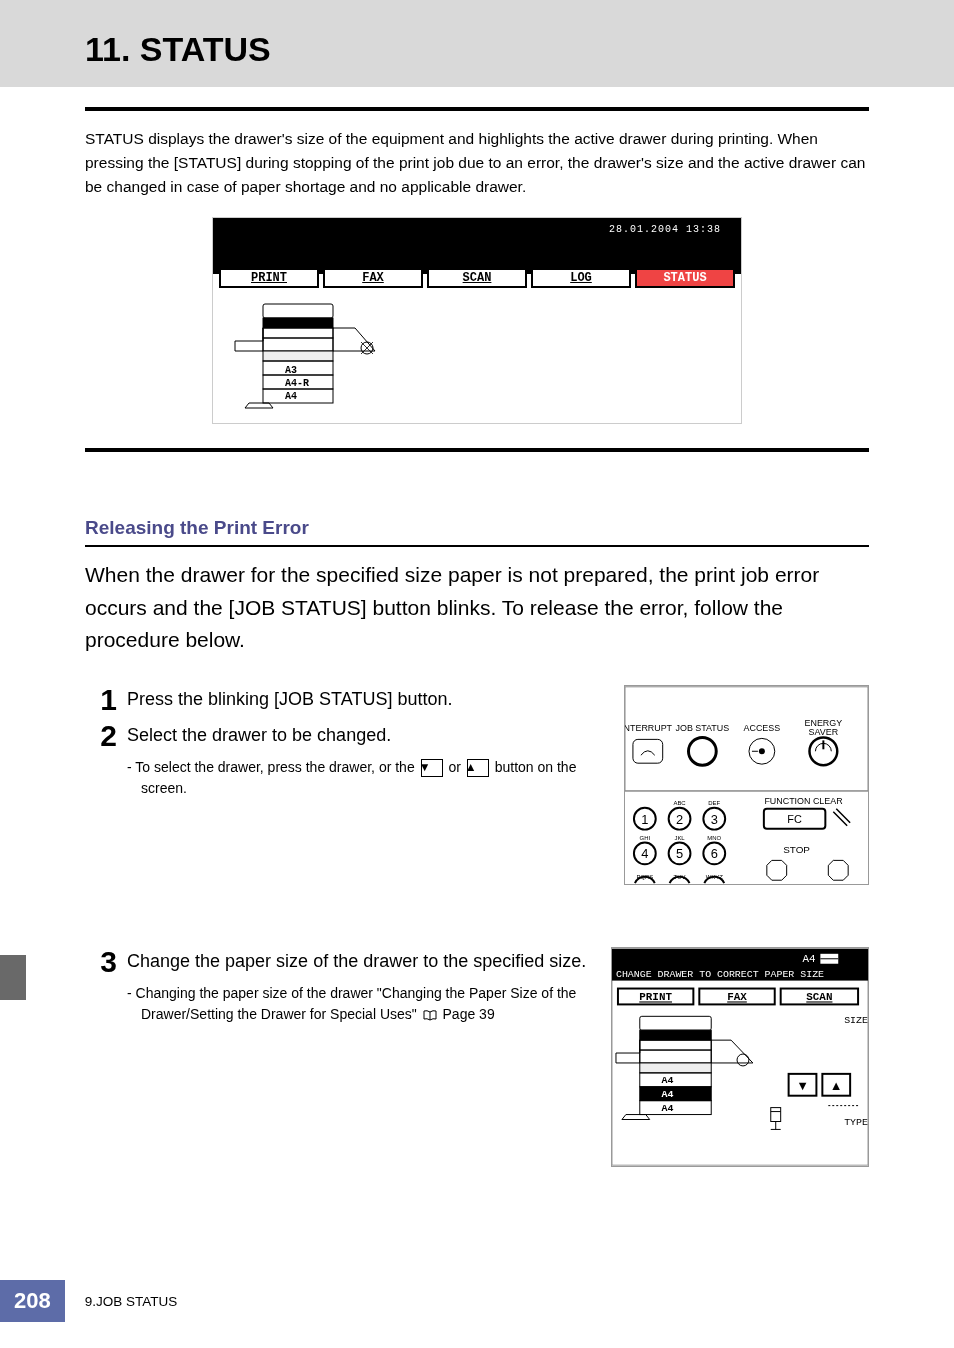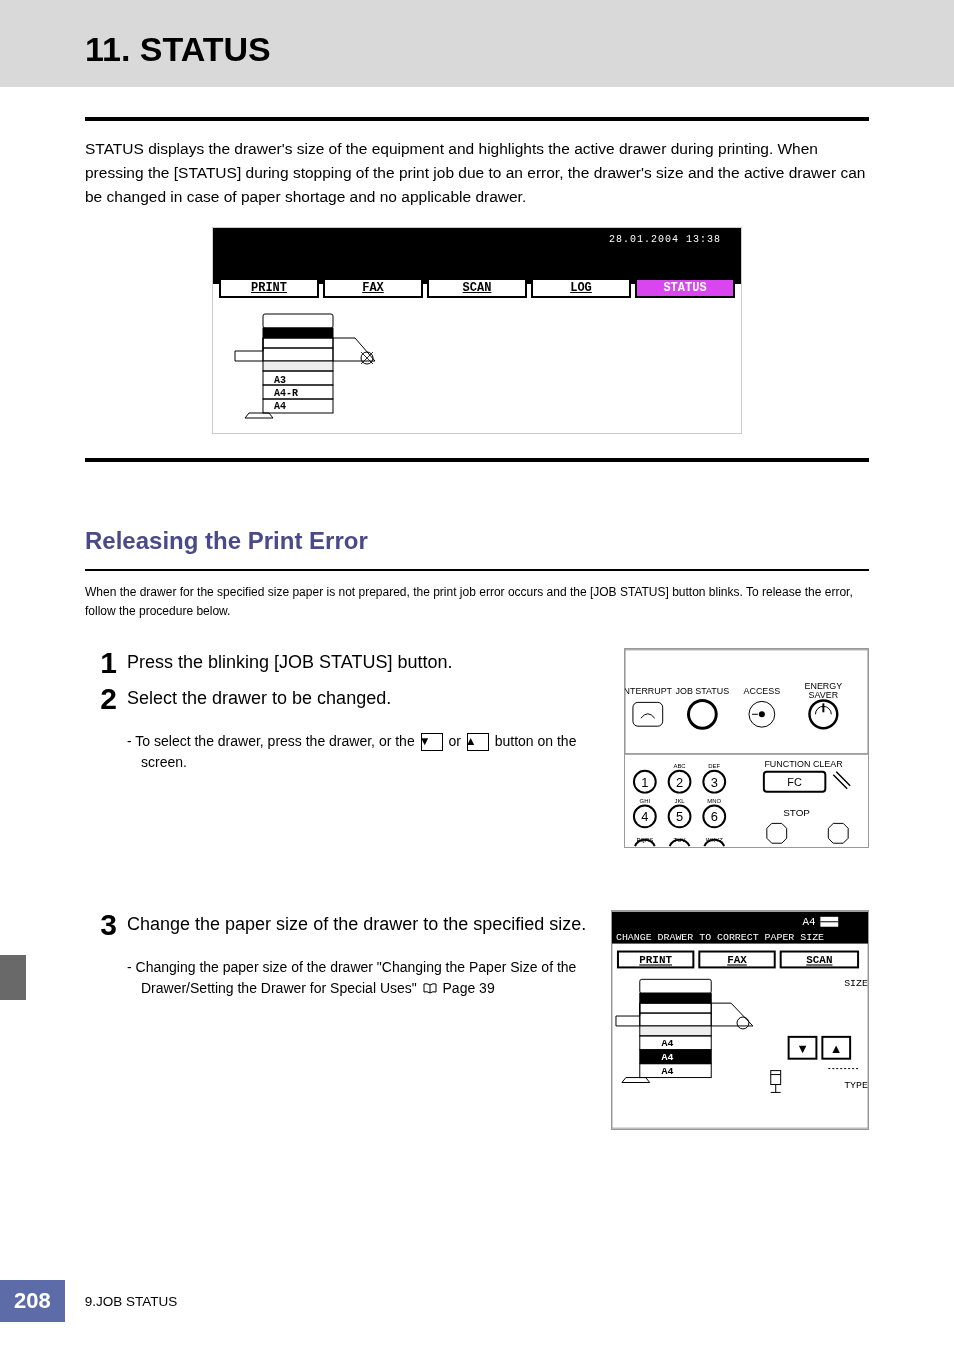--- a/index.html
+++ b/index.html
@@ -10,21 +10,21 @@
     body {
       font-family: Arial, Helvetica, sans-serif;
       width: 954px;
       height: 1348px;
       background: #fff;
       position: relative;
     }
     .header-bar {
       background: #d9d9d9;
       padding: 30px 0 18px 85px;
-      margin-bottom: 30px;
+      margin-bottom: 20px;
     }
     .header-bar h1 {
       font-size: 34px;
       font-weight: bold;
       color: #000;
     }
     .content {
       padding: 0 85px;
     }
     .thick-rule {
@@ -70,54 +70,54 @@
       background: #fff;
       border: 2px solid #000;
       text-align: center;
       font-size: 12px;
       font-weight: bold;
       padding: 1px 0;
       font-family: "Courier New", monospace;
       text-decoration: underline;
     }
     .tab-btn.active {
-      background: #d946ef;
+      background: #ef4444;
       color: #fff;
       text-decoration: none;
     }
     .screenshot-a .panel {
       padding: 8px 12px 12px 12px;
       min-height: 130px;
     }
     .printer-diagram {
       width: 160px;
       height: 115px;
       position: relative;
     }
     .printer-svg {
       width: 160px;
       height: 115px;
     }
     .drawer-labels {
       position: absolute;
-      left: 49px;
+      left: 60px;
       top: 68px;
       font-family: "Courier New", monospace;
       font-size: 10px;
       line-height: 13px;
       font-weight: bold;
     }
     .section-title {
-      font-size: 24px;
+      font-size: 19px;
       color: #4a4a8a;
       font-weight: bold;
-      margin: 65px 0 14px 0;
+      margin: 65px 0 6px 0;
     }
     .subsection-text {
-      font-size: 12px;
+      font-size: 21px;
       line-height: 1.55;
       margin: 12px 0 28px 0;
     }
     .step {
       display: flex;
       margin-bottom: 6px;
     }
     .step-num {
       font-size: 30px;
       font-weight: bold;
@@ -131,21 +131,21 @@
       flex: 1;
       padding-top: 2px;
     }
     .step-title {
       font-size: 18px;
       font-weight: normal;
       line-height: 1.35;
     }
     .step-detail {
       font-size: 14px;
-      margin-top: 20px;
+      margin-top: 10px;
       padding-left: 14px;
       text-indent: -14px;
       line-height: 1.5;
     }
     .step-detail::before {
       content: "-  ";
     }
     .inline-icon-box {
       display: inline-block;
       border: 1.5px solid #000;

